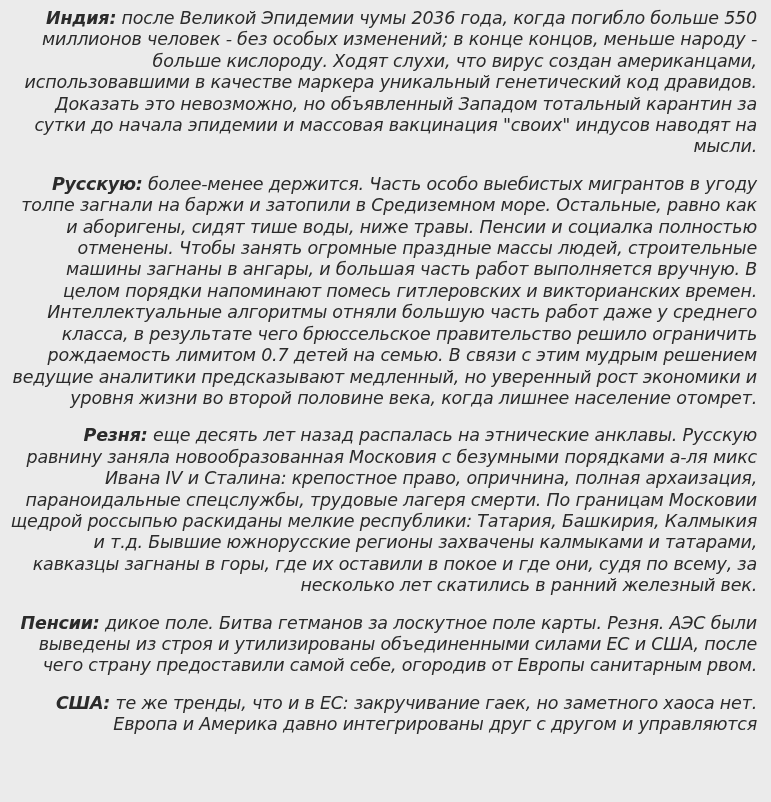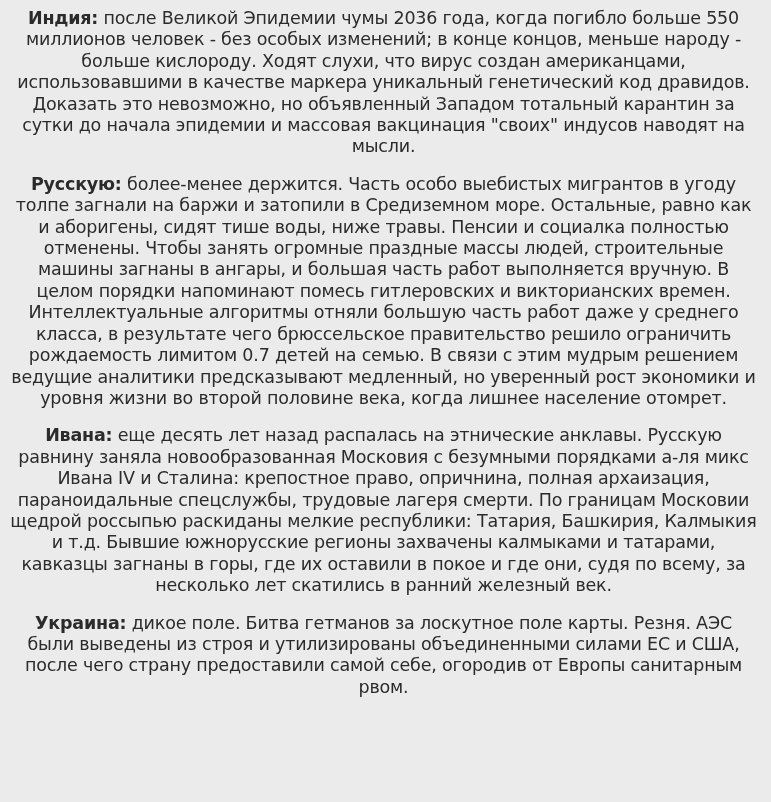--- a/index.html
+++ b/index.html
@@ -19,21 +19,22 @@
   }
   .article {
     box-sizing: border-box;
     width: 771px;
     height: 802px;
     padding: 8px 14px 0 10px;
     overflow: hidden;
   }
   .para {
     margin: 0 0 16px 0;
-    text-align: center;
+    text-align: right;
+    font-style: italic;
   }
   .para .lead {
     font-weight: bold;
   }
 </style>
 </head>
 <body>
 
 <main class="article">
 
@@ -41,23 +42,27 @@
     <strong class="lead">Индия:</strong>
     <span>после Великой Эпидемии чумы 2036 года, когда погибло больше 550 миллионов человек - без особых изменений; в конце концов, меньше народу - больше кислороду. Ходят слухи, что вирус создан американцами, использовавшими в качестве маркера уникальный генетический код дравидов. Доказать это невозможно, но объявленный Западом тотальный карантин за сутки до начала эпидемии и массовая вакцинация "своих" индусов наводят на мысли.</span>
   </p>
 
   <p class="para">
     <strong class="lead">Русскую:</strong>
     <span>более-менее держится. Часть особо выебистых мигрантов в угоду толпе загнали на баржи и затопили в Средиземном море. Остальные, равно как и аборигены, сидят тише воды, ниже травы. Пенсии и социалка полностью отменены. Чтобы занять огромные праздные массы людей, строительные машины загнаны в ангары, и большая часть работ выполняется вручную. В целом порядки напоминают помесь гитлеровских и викторианских времен. Интеллектуальные алгоритмы отняли большую часть работ даже у среднего класса, в результате чего брюссельское правительство решило ограничить рождаемость лимитом 0.7 детей на семью. В связи с этим мудрым решением ведущие аналитики предсказывают медленный, но уверенный рост экономики и уровня жизни во второй половине века, когда лишнее население отомрет.</span>
   </p>
 
   <p class="para">
-    <strong class="lead">Ивана:</strong>
+    <strong class="lead">Резня:</strong>
     <span>еще десять лет назад распалась на этнические анклавы. Русскую равнину заняла новообразованная Московия с безумными порядками а-ля микс Ивана IV и Сталина: крепостное право, опричнина, полная архаизация, параноидальные спецслужбы, трудовые лагеря смерти. По границам Московии щедрой россыпью раскиданы мелкие республики: Татария, Башкирия, Калмыкия и т.д. Бывшие южнорусские регионы захвачены калмыками и татарами, кавказцы загнаны в горы, где их оставили в покое и где они, судя по всему, за несколько лет скатились в ранний железный век.</span>
   </p>
 
   <p class="para">
-    <strong class="lead">Украина:</strong>
+    <strong class="lead">Пенсии:</strong>
     <span>дикое поле. Битва гетманов за лоскутное поле карты. Резня. АЭС были выведены из строя и утилизированы объединенными силами ЕС и США, после чего страну предоставили самой себе, огородив от Европы санитарным рвом.</span>
   </p>
 
+  <p class="para">
+    <strong class="lead">США:</strong>
+    <span>те же тренды, что и в ЕС: закручивание гаек, но заметного хаоса нет. Европа и Америка давно интегрированы друг с другом и управляются</span>
+  </p>
 
 </main>
 
 </body></html>

